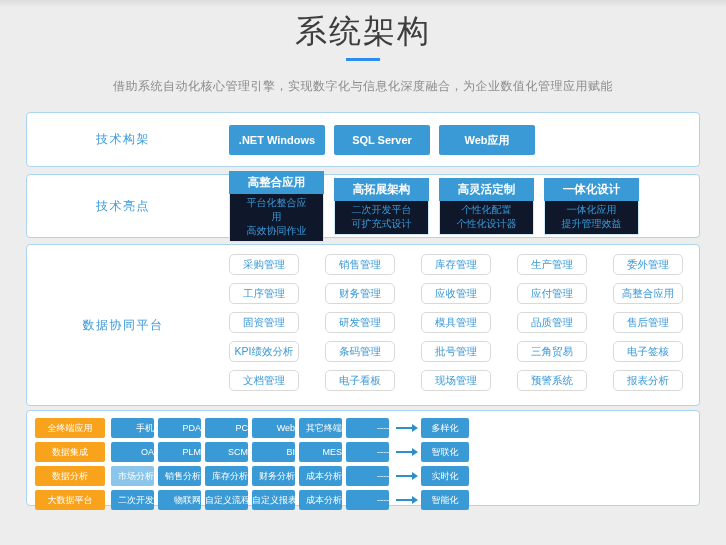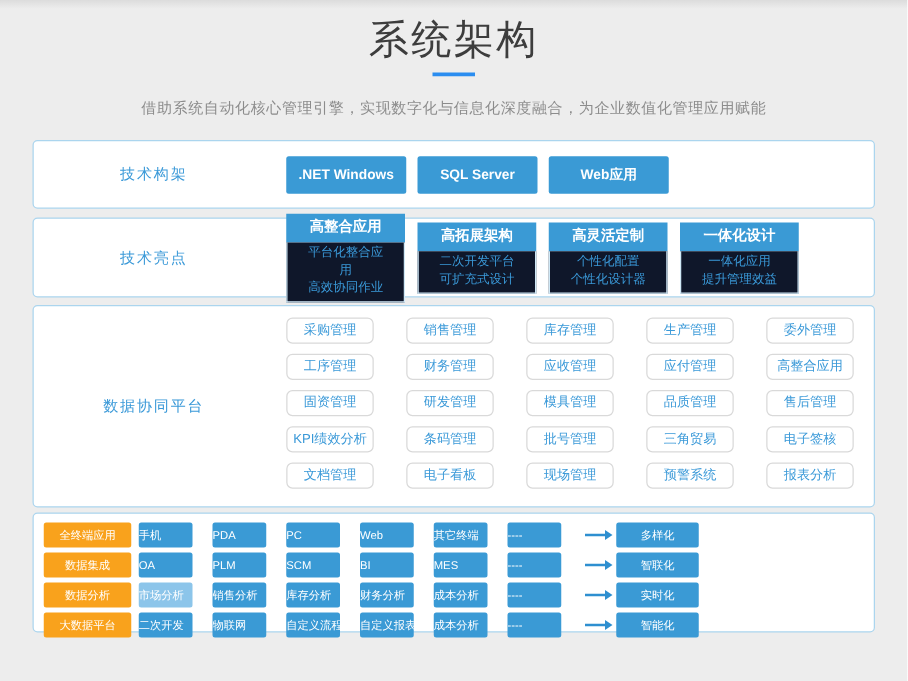--- a/index.html
+++ b/index.html
@@ -53,32 +53,32 @@
     color:#3a99d8; font-size:10.5px;
   }
   
   .sec4 .sec-content { padding:7px 0 0 8px; }
   .ops-row { display:flex; align-items:center; margin-bottom:4px; }
   .ops-cat {
     width:70px; height:20px; line-height:20px; text-align:center;
     background:#f9a21c; color:#fff; font-size:9px; border-radius:2px; margin-right:6px;
   }
   .ops-item {
-    width:43px; height:20px; line-height:20px; text-align:left;
-    background:#3a9ad5; color:#fff; font-size:9px; border-radius:2px; margin-right:16px;
+    width:43px; height:20px; line-height:20px; text-align:right;
+    background:#3a9ad5; color:#fff; font-size:9px; border-radius:2px; margin-right:4px;
     white-space:nowrap; overflow:hidden;
   }
   .ops-item.light { background:#8cc5ea; }
   .arrow { position:relative; width:16px; height:2px; background:#2e8fd0; margin:0 9px 0 3px; flex:none; }
   .arrow::after {
     content:""; position:absolute; right:-6px; top:-3px;
     border-left:6px solid #2e8fd0; border-top:4px solid transparent; border-bottom:4px solid transparent;
   }
   .ops-result {
-    width:66px; height:20px; line-height:20px; text-align:center;
+    width:48px; height:20px; line-height:20px; text-align:center;
     background:#3a9ad5; color:#fff; font-size:9px; border-radius:2px;
   }
 </style>
 </head>
 <body>
 
 <div class="page">
 
   <div class="header">
     <div class="title">系统架构</div>

